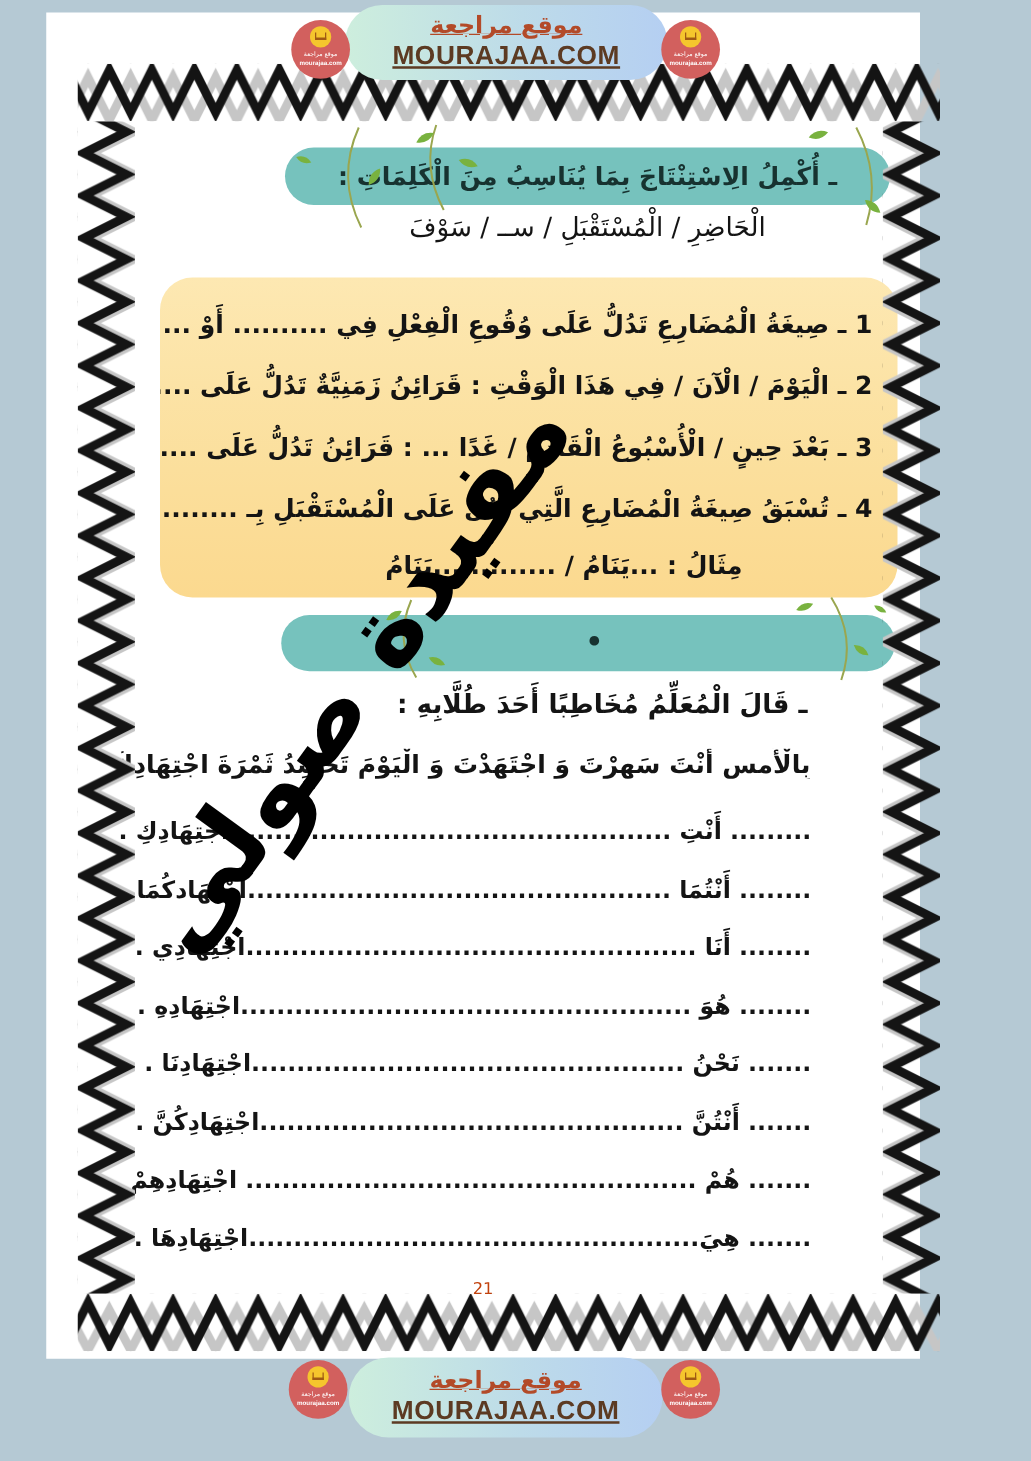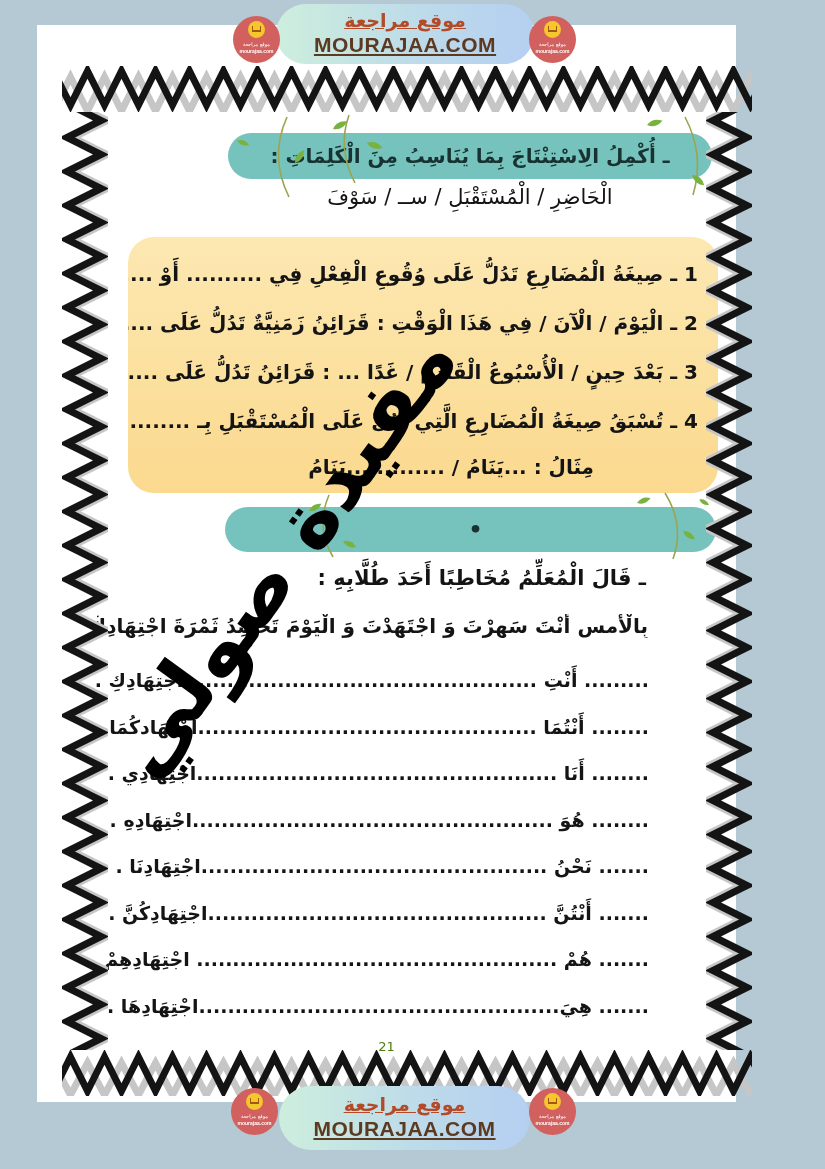--- a/index.html
+++ b/index.html
@@ -1,20 +1,20 @@
 <!DOCTYPE html>
 <html lang="ar"><head>
 <meta charset="utf-8">
 <style>
   * { margin:0; padding:0; box-sizing:border-box; }
   body { background:#8fa6b0; font-family:"DejaVu Sans", sans-serif; }
   .canvas { position:relative; width:825px; height:1169px; background:#b5c9d4; overflow:hidden; margin:0 auto; }
 
   
-  .sheet { position:absolute; left:37px; top:25px; width:699px; height:1077px; background:#ffffff; }
+  .sheet { position:absolute; left:37px; top:10px; width:699px; height:1077px; background:#ffffff; }
 
   
   .fz { position:absolute; z-index:6; }
   .fz-top    { left:25px;  top:41px;   }
   .fz-bottom { left:25px;  top:1025px; }
   .fz-left   { left:25px;  top:87px;   }
   .fz-right  { left:669px; top:87px;   }
 
   
   .banner-pill { position:absolute; z-index:50; border-radius:32px;
@@ -49,21 +49,21 @@
   .yellow-box .item { font-size:20px; font-weight:bold; line-height:49px; white-space:nowrap; }
   .yellow-box .example { font-size:20px; font-weight:bold; line-height:42px; margin-right:104px; white-space:nowrap; }
 
   .intro-line { right:90px; top:541px; font-size:21px; font-weight:bold; white-space:nowrap; }
   .sentence-line { right:88px; left:60px; top:589px; font-size:20px; font-weight:bold; white-space:nowrap; overflow:hidden; text-align:right; }
   .sentence-line .u { text-decoration-thickness:2px; text-underline-offset:4px; }
 
   .rows-wrap { right:87px; left:50px; top:632px; overflow:hidden; text-align:right; }
   .rows-wrap .blank-row { font-size:19px; font-weight:600; line-height:46.5px; white-space:nowrap; }
 
-  .page-num { left:0; right:0; top:1014px; text-align:center; font-size:13px; color:#4d7c0f; z-index:1; direction:ltr; position:absolute; }
+  .page-num { left:0; right:0; top:1014px; text-align:center; font-size:13px; color:#c2410c; z-index:1; direction:ltr; position:absolute; }
 
   
   .watermark { position:absolute; left:52px; top:712px; z-index:40; direction:rtl;
     font-size:84px; font-weight:bold; color:#000; white-space:nowrap;
     transform:rotate(-54deg); transform-origin:0 0; letter-spacing:2px; }
 
   .leaves { position:absolute; left:0; top:0; z-index:5; pointer-events:none; }
 </style>
 </head>
 <body>

